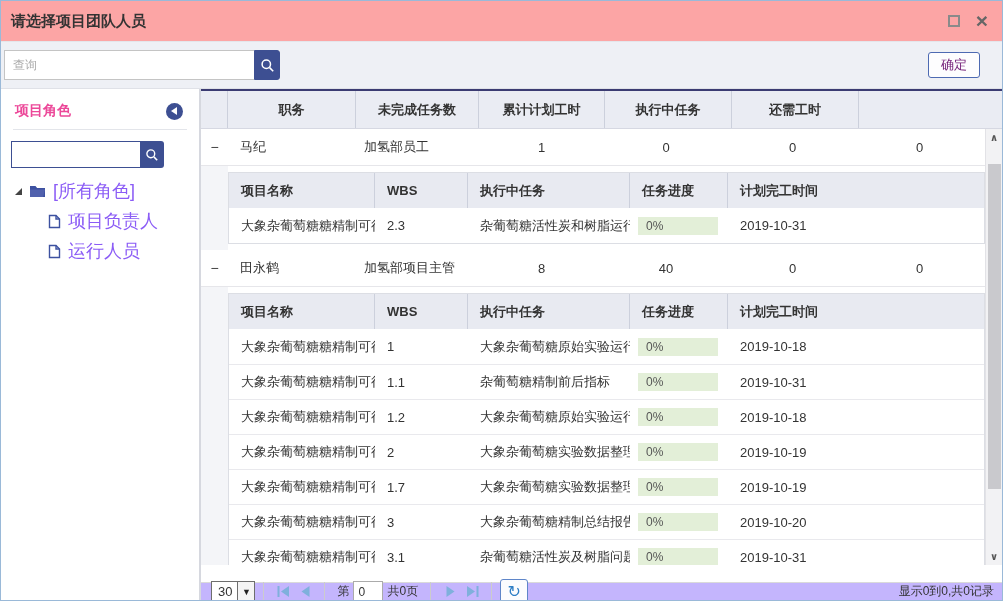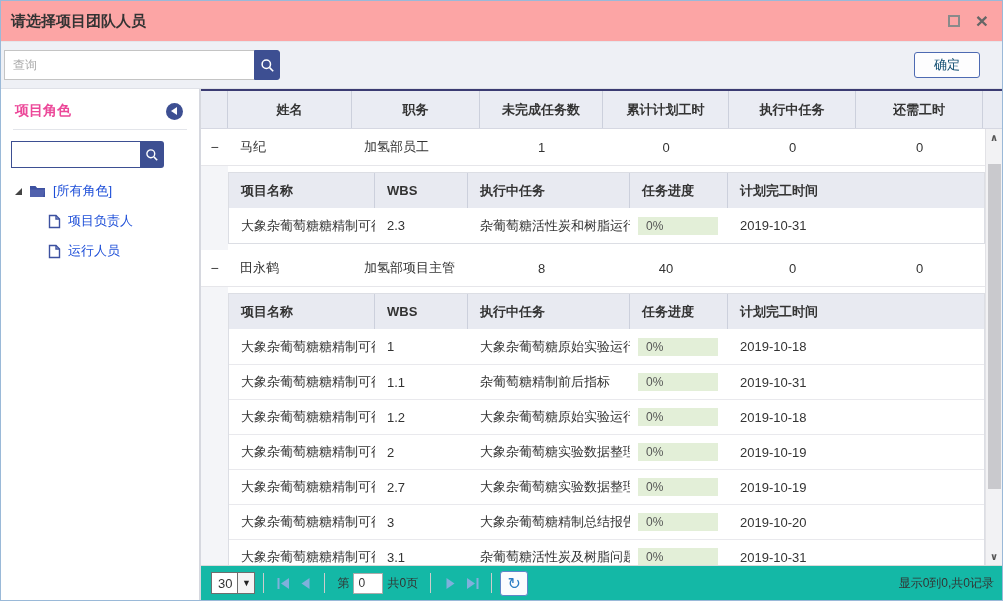--- a/index.html
+++ b/index.html
@@ -17,42 +17,42 @@
 
   
   .toolbar { height:48px; background:#eef0f5; border-top:1px solid #e4e6eb; border-bottom:1px solid #dfe1e7;
              display:flex; align-items:center; justify-content:space-between; padding:0 22px 0 3px; }
   .search-group { display:flex; height:30px; }
   .search-input { width:250px; border:1px solid #c4c4c4; border-right:none; padding:0 8px;
                   font-size:12px; outline:none; color:#8b5cf6; }
   .search-input::placeholder { color:#a9a9a9; }
   .search-btn { width:26px; background:#3d4f92; border:1px solid #3d4f92; border-radius:0 3px 3px 0;
                 display:flex; align-items:center; justify-content:center; cursor:pointer; }
-  .confirm-btn { height:26px; padding:0 19px; background:#fdfdfe; border:1px solid #4d6ab2;
-                 border-radius:3px; font-size:13px; color:#0c4a6e; cursor:pointer; }
+  .confirm-btn { height:26px; padding:0 12px; background:#fdfdfe; border:1px solid #4d6ab2;
+                 border-radius:3px; font-size:13px; color:#701a75; cursor:pointer; }
 
   
   .content { display:flex; height:511px; }
   .sidebar { width:200px; border-right:2px solid #d6d8df; background:#fff; flex:none; }
   .main { flex:1; position:relative; background:#fff; }
 
   
   .side-head { display:flex; align-items:center; justify-content:space-between; padding:13px 16px 9px 14px; }
   .side-title { font-size:14px; font-weight:bold; color:#ec4899; }
   .collapse-btn { width:17px; height:17px; border-radius:50%; background:#3d4f92;
                   display:flex; align-items:center; justify-content:center; cursor:pointer; }
   .collapse-tri { width:0; height:0; border-top:4px solid transparent; border-bottom:4px solid transparent;
                   border-right:6px solid #fff; margin-right:1px; }
   .side-divider { border-top:1px solid #e3e5ea; margin:0 12px 11px 12px; }
   .side-search { display:flex; height:27px; margin:0 0 8px 10px; }
   .side-search input { width:129px; border:1px solid #3d4f92; border-right:none; padding:0 6px;
                        font-size:12px; outline:none; }
   .side-search .btn { width:24px; background:#3d4f92; border-radius:0 3px 3px 0;
                       display:flex; align-items:center; justify-content:center; cursor:pointer; }
-  .tree { font-size:13px; color:#1d4ed8; margin-top:6px; }
+  .tree { font-size:18px; color:#8b5cf6; margin-top:6px; }
   .tree-root { display:flex; align-items:center; gap:7px; padding-left:14px; height:30px; cursor:pointer; }
   .expander { width:0; height:0; border-left:7px solid transparent; border-bottom:7px solid #444; }
   .tree-child { display:flex; align-items:center; gap:7px; padding-left:47px; height:30px; cursor:pointer; }
 
   
   .grid-top { height:2px; background:#3b3b72; }
   .grid-header { display:flex; height:38px; background:#eaecf3; border-bottom:1px solid #d6d8e2;
                  font-weight:bold; font-size:13px; color:#333; }
   .gh-cell { border-right:1px solid #ccd0dc; display:flex; align-items:center; justify-content:center; }
   .w-exp{width:27px} .w-name{width:124px} .w-pos{width:128px} .w-c3{width:123px}
@@ -84,21 +84,21 @@
 
   
   .vscroll { position:absolute; top:40px; bottom:35px; right:0; width:17px; background:#f2f2f4;
              border-left:1px solid #e2e2e6; display:flex; flex-direction:column; align-items:center; }
   .vs-arrow { height:17px; width:100%; display:flex; align-items:center; justify-content:center;
               color:#555; font-size:10px; font-weight:bold; cursor:pointer; flex:none; }
   .vs-thumb { width:13px; height:325px; margin-top:18px; background:#c9c9cd; cursor:pointer; flex:none; }
   .vs-space { flex:1; }
 
   
-  .pager { position:absolute; bottom:0; left:0; right:0; height:35px; background:#14b8a6;
+  .pager { position:absolute; bottom:0; left:0; right:0; height:18px; background:#c4b5fd;
            border-top:1px solid #dadada; display:flex; align-items:center;
            padding:0 8px 0 10px; font-size:12px; color:#333;justify-content:flex-end; }
   .pg-sep { width:1px; height:20px; background:#ccc; margin:0 8px; flex:none; }
   .pagesize { display:flex; align-items:center; height:22px; border:1px solid #6e6e6e; background:#fff;
               cursor:pointer; }
   .pagesize .val { padding:0 5px 0 6px; font-size:13px; }
   .pagesize .chev { width:17px; height:100%; border-left:1px solid #6e6e6e;
                     display:flex; align-items:center; justify-content:center;
                     font-size:9px; color:#222; background:#f4f4f4; }
   .nav-ic { display:flex; align-items:center; justify-content:center; width:22px; height:22px; cursor:pointer; }
@@ -180,21 +180,20 @@
           <span>运行人员</span>
         </div>
       </div>
     </div>
 
     <div class="main">
       <div class="grid-top"></div>
 
       <div class="grid-header">
         <div class="gh-cell w-exp"></div>
-        <div class="gh-cell w-name">姓名</div>
         <div class="gh-cell w-pos">职务</div>
         <div class="gh-cell w-c3">未完成任务数</div>
         <div class="gh-cell w-c4">累计计划工时</div>
         <div class="gh-cell w-c5">执行中任务</div>
         <div class="gh-cell w-c6">还需工时</div>
         <div class="gh-cell w-fill"></div>
       </div>
 
       <div class="grid-body">
 
@@ -286,21 +285,21 @@
               <div class="sr-cell sw-2">2</div>
               <div class="sr-cell sw-3">大象杂葡萄糖实验数据整理</div>
               <div class="sr-cell sw-4 no-pad">
                 <div class="progress-bar">0%</div>
               </div>
               <div class="sr-cell sw-5">2019-10-19</div>
             </div>
 
             <div class="sub-row">
               <div class="sr-cell sw-1">大象杂葡萄糖糖精制可行性</div>
-              <div class="sr-cell sw-2">2.7</div>
+              <div class="sr-cell sw-2">1.7</div>
               <div class="sr-cell sw-3">大象杂葡萄糖实验数据整理</div>
               <div class="sr-cell sw-4 no-pad">
                 <div class="progress-bar">0%</div>
               </div>
               <div class="sr-cell sw-5">2019-10-19</div>
             </div>
 
             <div class="sub-row">
               <div class="sr-cell sw-1">大象杂葡萄糖糖精制可行性</div>
               <div class="sr-cell sw-2">3</div>

